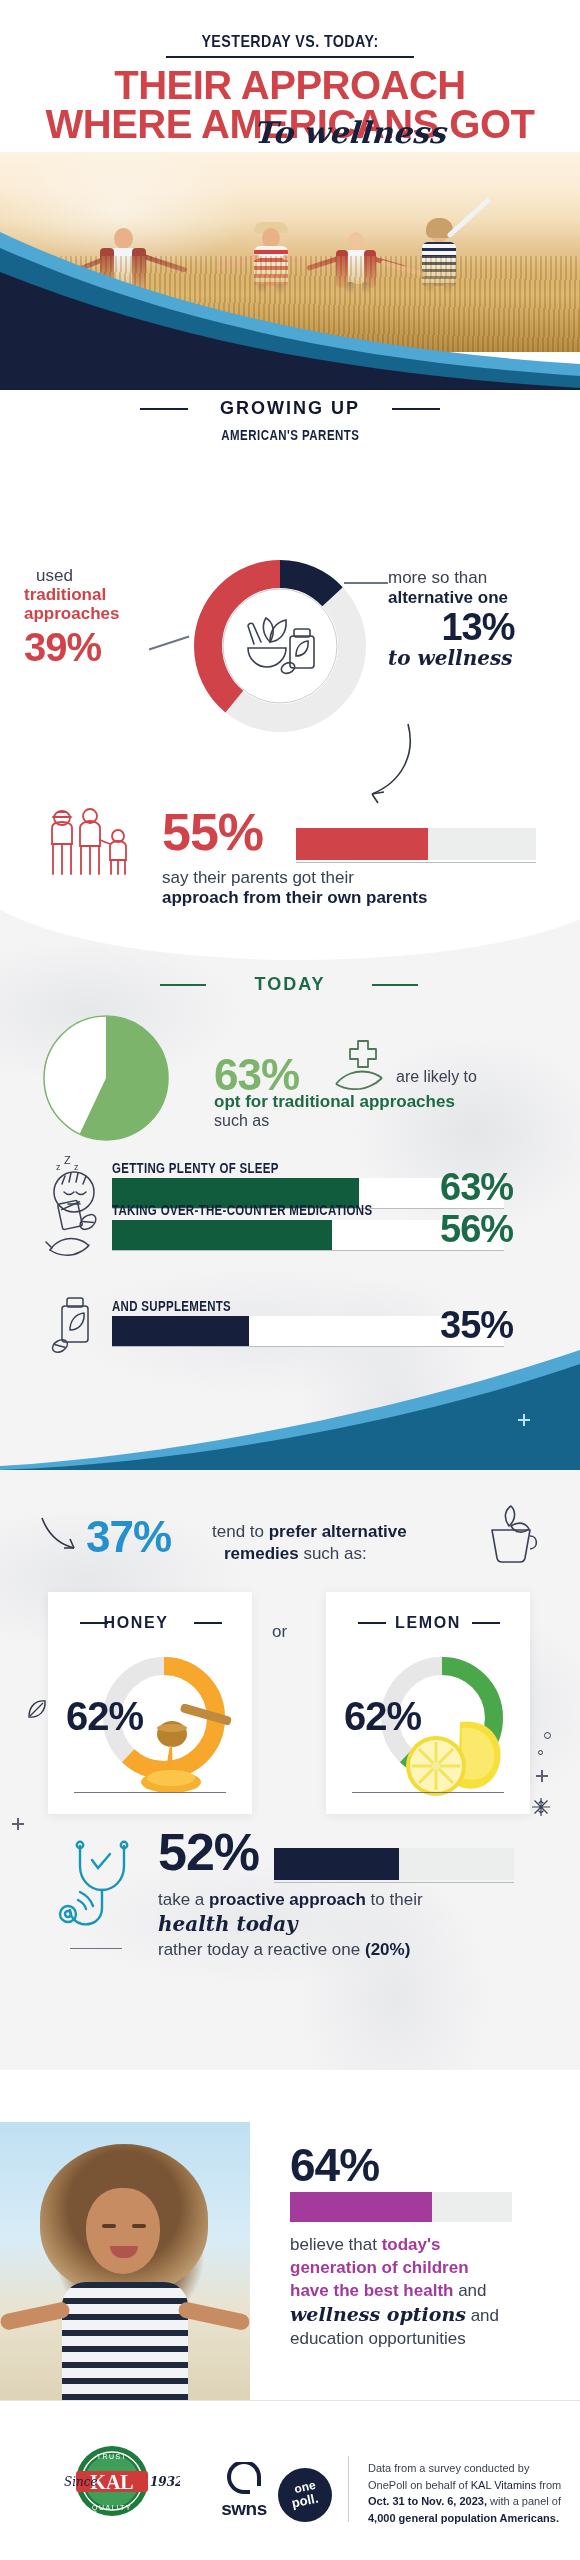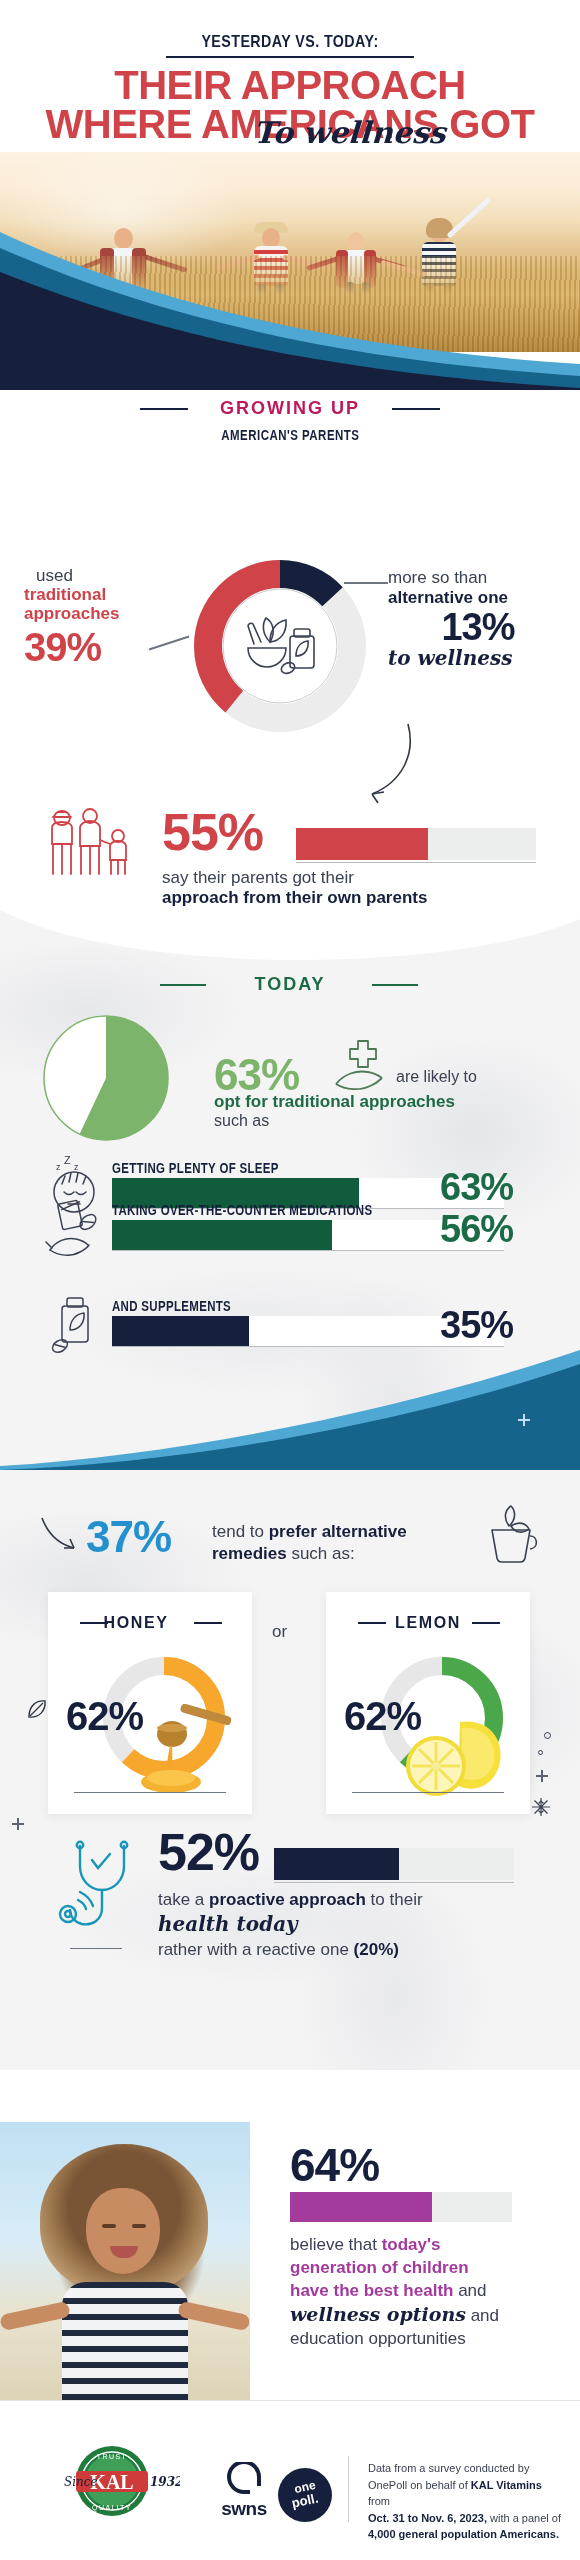--- a/index.html
+++ b/index.html
@@ -157,21 +157,21 @@
     <svg class="waveblue" style="top:214px; height:176px;" viewBox="0 0 580 176" preserveAspectRatio="none">
       <path d="M0,18 C150,88 330,134 580,150 L580,176 L0,176 Z" fill="#4fa8d4"></path>
       <path d="M0,34 C160,104 340,146 580,162 L580,176 L0,176 Z" fill="#16648c"></path>
       <path d="M0,58 C170,126 350,160 580,174 L580,176 L0,176 Z" fill="#16203c"></path>
     </svg>
   </section>
 
   <section style="position:absolute; left:0; top:390px; width:580px; height:520px; background:#fff;">
 
     <div class="sect-label" style="top:8px;">
-      <span class="txt" style="font-size:18px; color:#be185d;">GROWING UP</span>
+      <span class="txt" style="font-size:18px; color:#0f172a;">GROWING UP</span>
     </div>
     <div class="rule" style="left:140px; top:18px; width:48px;"></div>
     <div class="rule" style="left:392px; top:18px; width:48px;"></div>
 
     <div class="sect-label" style="top:36px;">
       <span class="txt" style="font-size:14px; letter-spacing:.6px; transform:scaleX(.82); display:inline-block;">AMERICAN'S PARENTS</span>
     </div>
 
     <svg style="position:absolute; left:190px; top:166px; width:180px; height:180px;" viewBox="0 0 180 180">
       <circle cx="90" cy="90" r="72" fill="none" stroke="#ececec" stroke-width="28"></circle>
@@ -343,21 +343,21 @@
     <svg style="position:absolute; left:38px; top:44px; width:44px; height:46px;" viewBox="0 0 44 46">
       <path d="M4,4 C10,20 20,30 36,34" fill="none" stroke="#2f3645" stroke-width="1.6"></path>
       <path d="M36,34 l-10,0 M36,34 l-4,-9" fill="none" stroke="#2f3645" stroke-width="1.6"></path>
     </svg>
 
     <div class="bignum" style="position:absolute; left:86px; top:42px; font-size:44px; color:#2490cd;">37%</div>
 
     <div style="position:absolute; left:212px; top:52px; font-size:17px; color:#3a4152;">
       <span>tend to </span><span style="font-weight:bold; color:#16203c;">prefer alternative</span>
     </div>
-    <div style="position:absolute; left:212px; top:74px; font-size:17px; color:#3a4152;">
+    <div style="position:absolute; left:224px; top:74px; font-size:17px; color:#3a4152;">
       <span style="font-weight:bold; color:#16203c;">remedies</span><span> such as:</span>
     </div>
 
     <svg style="position:absolute; left:484px; top:34px; width:58px; height:64px;" viewBox="0 0 58 64">
       <g stroke="#3a4152" stroke-width="1.6" fill="none" stroke-linejoin="round">
         <path d="M25,22 c-6,-8 -4,-16 2,-20 c5,5 5,14 -2,20z"></path>
         <path d="M27,22 c8,-5 15,-3 18,3 c-6,5 -14,4 -18,-3z"></path>
         <path d="M8,26 h38 l-5,28 a5,5 0 0 1 -5,4 h-18 a5,5 0 0 1 -5,-4 z"></path>
         <path d="M46,32 c8,0 9,12 0,13"></path>
       </g>
@@ -461,21 +461,21 @@
       <div class="bar-track" style="left:274px; top:378px; width:240px; height:32px;">
         <div class="bar-fill" style="left:0; top:0; width:52%; height:32px; background:#16203c;"></div>
       </div>
       <div class="bar-underline" style="left:274px; top:412px; width:240px;"></div>
 
       <div style="position:absolute; left:158px; top:420px; font-size:17px; color:#3a4152;">
         <span>take a </span><span style="font-weight:bold; color:#16203c;">proactive approach</span><span> to their</span>
       </div>
       <div class="script" style="position:absolute; left:158px; top:442px; font-size:20px; color:#16203c;">health today</div>
       <div style="position:absolute; left:158px; top:470px; font-size:17px; color:#3a4152;">
-        <span>rather with a reactive one </span><span style="font-weight:bold; color:#16203c;">(20%)</span>
+        <span>rather today a reactive one </span><span style="font-weight:bold; color:#16203c;">(20%)</span>
       </div>
       <div style="position:absolute; left:70px; top:478px; width:52px; height:1.2px; background:#6d7482;"></div>
     </div>
   </section>
 
   <section style="position:absolute; left:0; top:2070px; width:580px; height:330px; background:#fff;">
     <div class="photo-kid" style="left:0; top:52px; width:250px; height:278px;">
       <div style="position:absolute; left:40px; top:22px; width:168px; height:150px; border-radius:50% 50% 44% 44%;
                   background:radial-gradient(circle at 50% 42%, #7a5535 0 46%, #a07a50 62%, #c9a87e 82%, rgba(201,168,126,0) 96%);"></div>
       <div style="position:absolute; left:86px; top:66px; width:74px; height:86px; border-radius:46% 46% 50% 50%; background:#c88c63;"></div>
@@ -529,19 +529,19 @@
       <div style="position:absolute; top:13px; width:54px; text-align:center; color:#fff; font-weight:bold; font-size:12px; line-height:1.05;
                   transform:rotate(-12deg);">one</div>
       <div style="position:absolute; top:26px; width:54px; text-align:center; color:#fff; font-weight:bold; font-size:13px; line-height:1.05;
                   transform:rotate(-12deg);">poll.</div>
     </div>
 
     <div style="position:absolute; left:348px; top:56px; width:1px; height:66px; background:#c9ccd1;"></div>
 
     <div style="position:absolute; left:368px; top:60px; width:196px; font-size:11px; line-height:1.5; color:#3a4152;">
       <span>Data from a survey conducted by</span><br>
-      <span>OnePoll on behalf of </span><span style="font-weight:bold; color:#16203c;">KAL Vitamins</span><span> from</span><br>
+      <span>OnePoll on behalf of </span><span style="font-weight:normal; color:#16203c;">KAL Vitamins</span><span> from</span><br>
       <span style="font-weight:bold; color:#16203c;">Oct. 31 to Nov. 6, 2023,</span><span> with a panel of</span><br>
       <span style="font-weight:bold; color:#16203c;">4,000 general population Americans.</span>
     </div>
   </footer>
 
 </div>
 
 </body></html>

